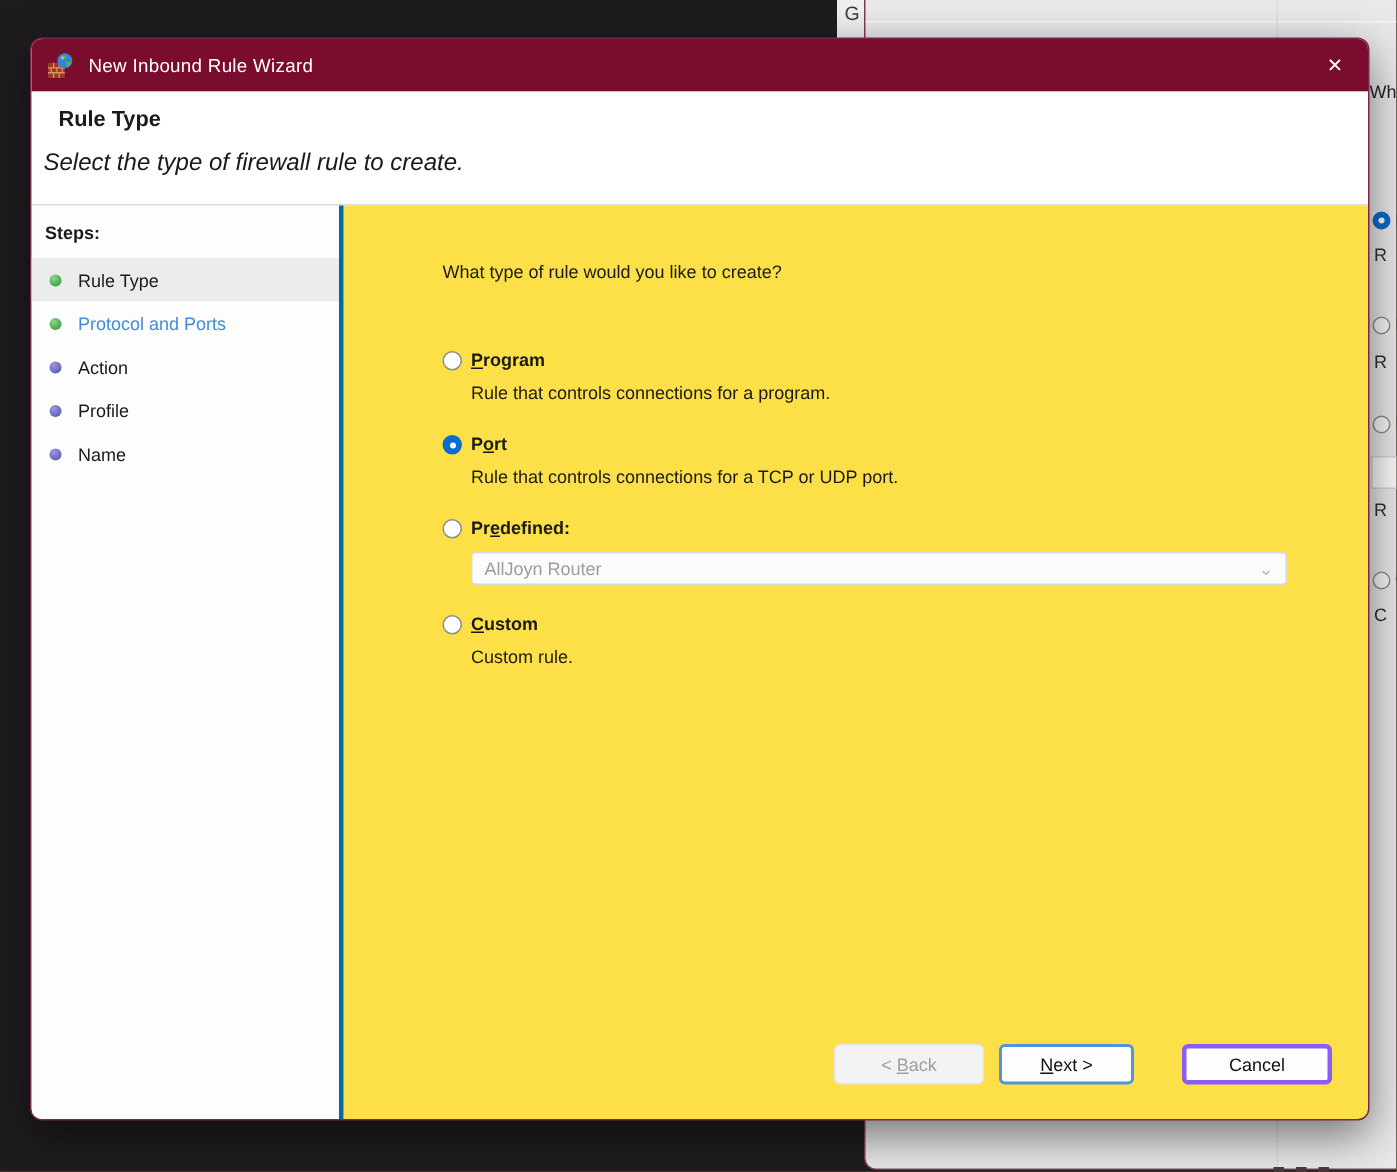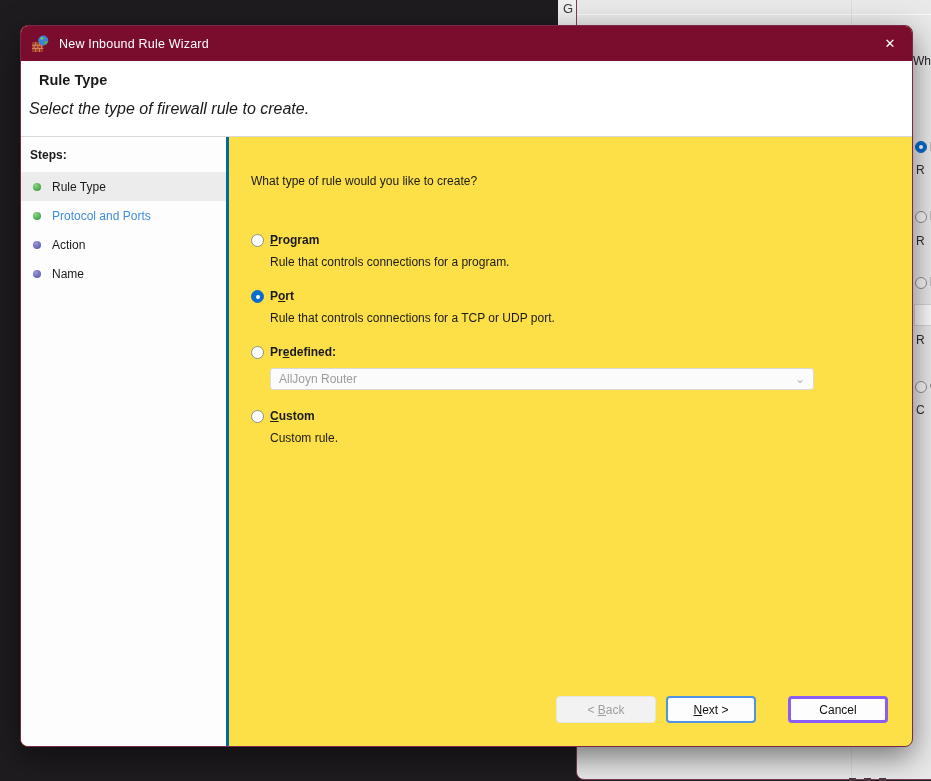--- a/index.html
+++ b/index.html
@@ -43,21 +43,21 @@
   .sidebar{width:208px;background:#fdfdfd;border-right:3px solid #0369a1;box-sizing:border-box;
            padding-top:5px;flex:0 0 auto;}
   .steps-heading{font-weight:bold;padding:6px 0 10px 9px;}
   .step{height:29px;display:flex;align-items:center;padding-left:12px;}
   .step.current{background:#ececec;}
   .bullet{width:8px;height:8px;border-radius:50%;margin-right:11px;flex:0 0 auto;}
   .bullet.green{background:radial-gradient(circle at 35% 30%,#8ad88a,#2e8f2e);}
   .bullet.purple{background:radial-gradient(circle at 35% 30%,#9a98dd,#504ea8);}
   .step.link .step-label{color:#3e8ddd;}
 
-  .content{flex:1;position:relative;padding:37px 0 0 22px;box-sizing:border-box;}
+  .content{flex:1;position:relative;padding:37px 0 0 66px;box-sizing:border-box;}
   .question{line-height:15px;margin-bottom:44px;}
   .option+.option{margin-top:19px;}
   .opt-row{display:flex;align-items:center;line-height:15px;}
   .radio{width:13px;height:13px;border-radius:50%;background:#fff;border:1px solid #8d8d8d;
          box-sizing:border-box;margin-right:6px;flex:0 0 auto;position:relative;}
   .radio.selected{background:#0a6ccd;border-color:#0a6ccd;}
   .radio.selected::after{content:"";position:absolute;left:3.5px;top:3.5px;width:4px;height:4px;border-radius:50%;background:#fff;}
   .opt-label{font-weight:bold;}
   .ak{text-decoration:underline;text-underline-offset:1px;}
   .opt-desc{margin:7px 0 0 19px;line-height:15px;}
@@ -147,20 +147,24 @@
         <div class="step link">
           <span class="bullet green"></span>
           <span class="step-label">Protocol and Ports</span>
         </div>
         <div class="step">
           <span class="bullet purple"></span>
           <span class="step-label">Action</span>
         </div>
         <div class="step">
           <span class="bullet purple"></span>
+          <span class="step-label">Profile</span>
+        </div>
+        <div class="step">
+          <span class="bullet purple"></span>
           <span class="step-label">Name</span>
         </div>
       </div>
 
       <div class="content">
         <div class="question">What type of rule would you like to create?</div>
 
         <div class="options">
           <div class="option">
             <div class="opt-row">

